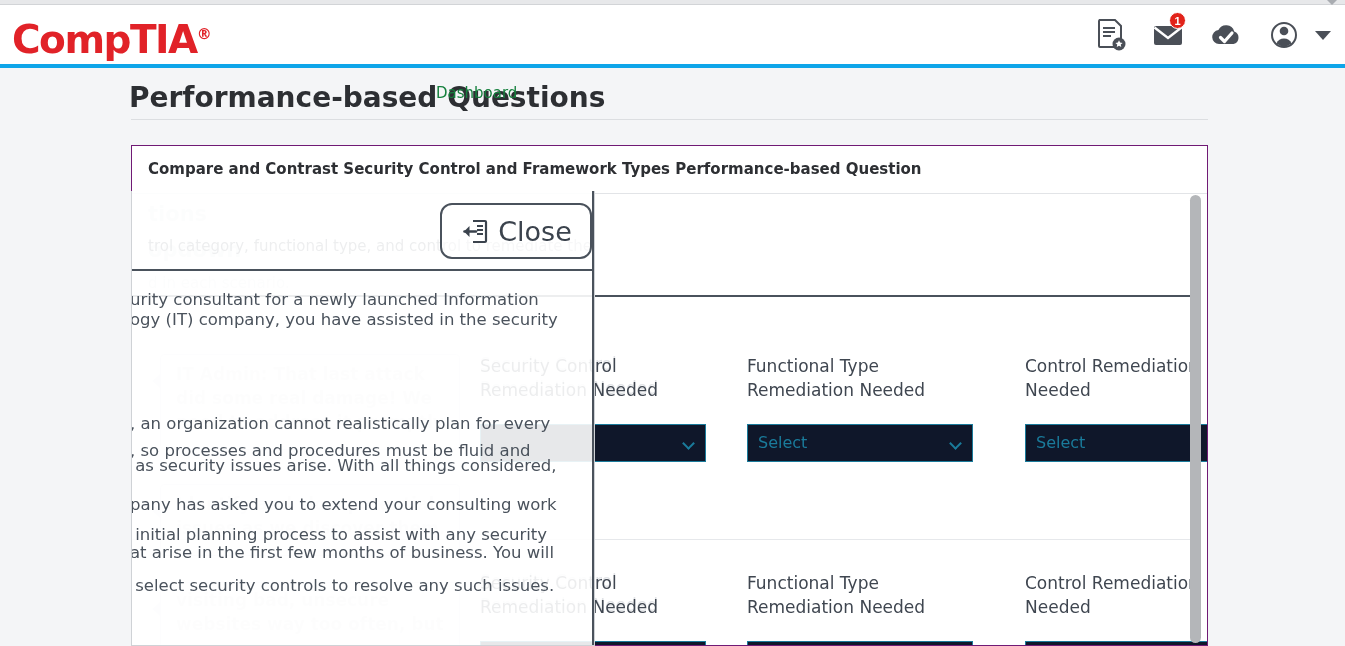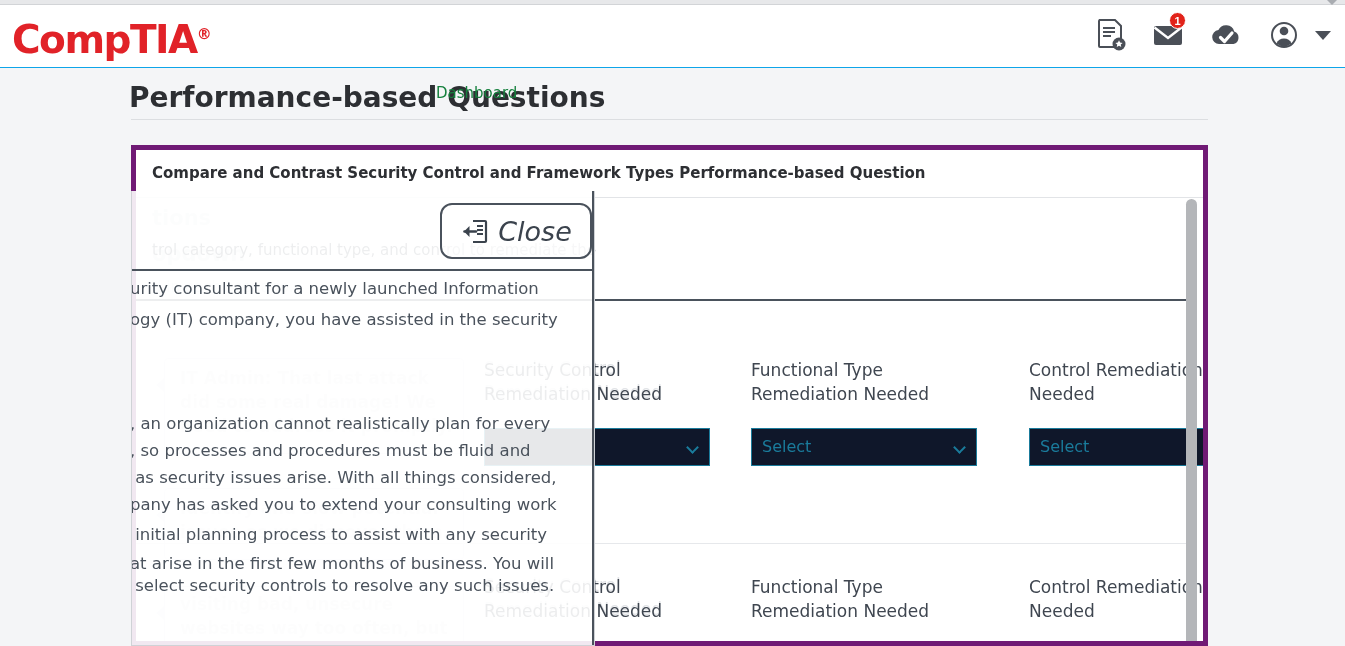--- a/index.html
+++ b/index.html
@@ -23,21 +23,21 @@
     width: 0; height: 0;
     border-left: 5px solid transparent;
     border-right: 5px solid transparent;
     border-top: 5px solid #a9acb1;
   }
 
   
   .site-header {
     position: absolute; top: 5px; left: 0; width: 1345px; height: 63px;
     background: #ffffff;
-    border-bottom: 1px solid #0ea5e9;
+    border-bottom: 4px solid #0ea5e9;
   }
   .logo {
     position: absolute; left: 12px; top: 5px;
     font-size: 39px; line-height: 48px;
     font-weight: 700; letter-spacing: -1.5px;
     color: #e12228;
     font-family: "DejaVu Sans", sans-serif;
   }
   .logo .reg { font-size: 15px; vertical-align: super; letter-spacing: 0; }
 
@@ -77,21 +77,21 @@
     position: absolute; left: 305px; top: 16px;
     font-size: 15px; color: #15803d;
     font-family: "DejaVu Sans", sans-serif;
   }
 
   
   .card {
     position: absolute; top: 145px; left: 131px;
     width: 1077px; height: 501px;
     background: #ffffff;
-    border: 5px solid #701a75;
+    border: 1px solid #701a75;
     overflow: hidden;
   }
   .card-header {
     position: absolute; top: 0; left: 0; width: 1077px; height: 48px;
     background: #fff;
     border-bottom: 1px solid #e2e4e7;
   }
   .card-header-text {
     position: absolute; left: 16px; top: 14px;
     font-size: 15px; font-weight: 700; color: #2d2f33;
@@ -197,21 +197,20 @@
     position: absolute; top: 191px; left: 131px;
     width: 464px; height: 455px;
     background: rgba(255,255,255,0.90);
     border: 1px solid #cfd2d6;
     border-top: none;
     overflow: hidden;
   }
   .modal-head {
     position: absolute; top: 0; left: 0; width: 464px; height: 80px;
     border-bottom: 2px solid #4a525c;
-    font-style: italic;
   }
   .close-btn {
     position: absolute; right: 4px; top: 12px;
     width: 152px; height: 56px;
     border: 2px solid #4a525c;
     border-radius: 12px;
     background: rgba(255,255,255,0.55);
     display: flex; align-items: center; justify-content: center; gap: 9px;
     cursor: pointer;
   }
@@ -402,28 +401,28 @@
           <path d="M13 4 H25 a1 1 0 0 1 1 1 V24 a1 1 0 0 1 -1 1 H13" fill="none" stroke="#3b434d" stroke-width="2.2"></path>
           <path d="M17 9 h6 M17 13 h6 M17 17 h6" stroke="#3b434d" stroke-width="1.8"></path>
           <path d="M16 14.5 H4.5" stroke="#3b434d" stroke-width="2.6" stroke-linecap="round"></path>
           <path d="M9.5 9 L4 14.5 L9.5 20 z" fill="#3b434d"></path>
         </svg>
         <span class="close-label">Close</span>
       </div>
     </div>
 
     <div class="modal-body">
-      <div class="modal-p" style="left:-2px; top:2px;text-align:center;">urity consultant for a newly launched Information</div>
+      <div class="modal-p" style="left:-2px; top:13px;text-align:center;">urity consultant for a newly launched Information</div>
       <div class="modal-p" style="left:-2px; top:33px;">ogy (IT) company, you have assisted in the security</div>
 
       <div class="modal-p" style="left:-2px; top:137px;">, an organization cannot realistically plan for every</div>
       <div class="modal-p" style="left:-2px; top:164px;">, so processes and procedures must be fluid and</div>
-      <div class="modal-p" style="left:-2px; top:191px;"> as security issues arise. With all things considered,</div>
+      <div class="modal-p" style="left:-2px; top:179px;"> as security issues arise. With all things considered,</div>
       <div class="modal-p" style="left:-2px; top:218px;">pany has asked you to extend your consulting work</div>
       <div class="modal-p" style="left:-2px; top:248px;"> initial planning process to assist with any security</div>
-      <div class="modal-p" style="left:-2px; top:277px;text-align:right;">at arise in the first few months of business. You will</div>
+      <div class="modal-p" style="left:-2px; top:266px;text-align:right;">at arise in the first few months of business. You will</div>
       <div class="modal-p" style="left:-2px; top:299px;"> select security controls to resolve any such issues.</div>
     </div>
 
     <div class="modal-rightline"></div>
   </div>
 
 </div>
 
 </body></html>

